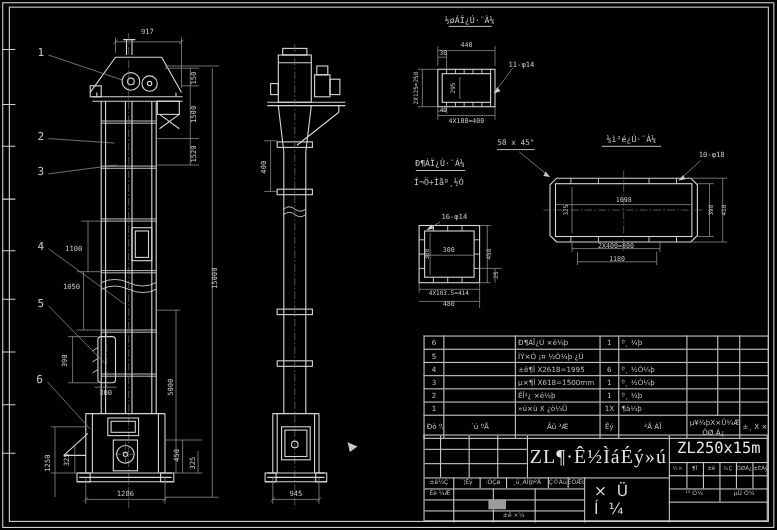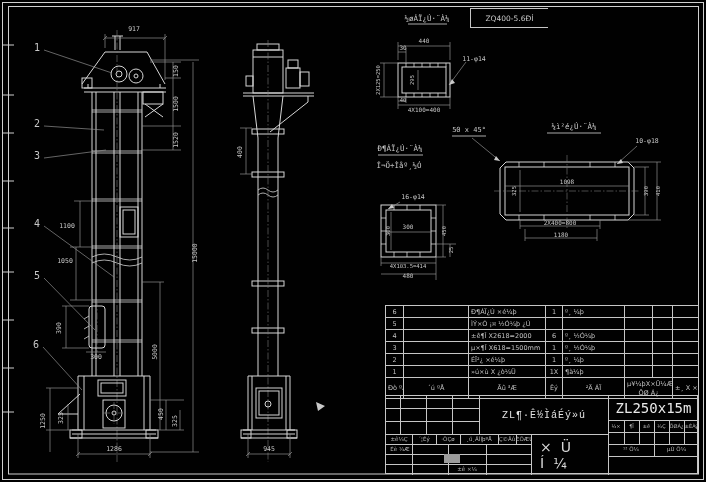--- a/index.html
+++ b/index.html
@@ -23,21 +23,21 @@
   .wsplit{display:flex;flex-direction:column;height:100%;justify-content:center;gap:1px;}
   
   .tb{position:absolute;left:385px;top:395px;width:313px;height:79px;border:1px solid #c6c6c6;box-sizing:border-box;color:#c6c6c6;}
   .vl{position:absolute;width:1px;background:#c6c6c6;}
   .hl{position:absolute;height:1px;background:#c6c6c6;}
   .tbl{position:absolute;font-size:5.5px;line-height:9px;text-align:center;overflow:hidden;white-space:nowrap;color:#bdbdbd;}
   .stamp{position:absolute;background:#9c9c9c;}
   .model{position:absolute;left:222px;top:0;width:91px;height:24px;display:flex;align-items:center;justify-content:center;
     font-family:"DejaVu Sans Mono",monospace;font-size:14px;color:#e8e8e8;}
   .product{position:absolute;left:93px;top:0;width:130px;height:38px;display:flex;align-items:center;justify-content:center;
-    font-family:Liberation Mono, monospace;font-size:10px;letter-spacing:1px;color:#e2e2e2;}
+    font-family:Liberation Serif, serif;font-size:18px;letter-spacing:1px;color:#e2e2e2;}
   .dwgtype{position:absolute;left:145px;top:38px;width:78px;height:41px;display:flex;align-items:center;justify-content:center;
     font-size:14px;letter-spacing:9px;color:#d8d8d8;padding-left:9px;box-sizing:border-box;}
   .topbar{position:absolute;left:470px;top:8px;width:218px;height:20px;display:flex;}
   .topbar>div{border:1px solid #c6c6c6;height:100%;box-sizing:border-box;display:flex;align-items:center;justify-content:center;
     font-size:7.5px;color:#c9c9c9;}
   .topbar>div:first-child{width:140px;border-right:none;}
   .topbar>div:last-child{width:78px;}
 </style>
 </head>
 <body>
@@ -197,21 +197,20 @@
         <text x="37" y="51" fill="#c8c8c8" font-size="10" text-anchor="middle" font-family="&quot;DejaVu Sans Mono&quot;,monospace">1</text>
         <text x="37" y="127" fill="#c8c8c8" font-size="10" text-anchor="middle" font-family="&quot;DejaVu Sans Mono&quot;,monospace">2</text>
         <text x="37" y="159" fill="#c8c8c8" font-size="10" text-anchor="middle" font-family="&quot;DejaVu Sans Mono&quot;,monospace">3</text>
         <text x="37" y="227" fill="#c8c8c8" font-size="10" text-anchor="middle" font-family="&quot;DejaVu Sans Mono&quot;,monospace">4</text>
         <text x="37" y="279" fill="#c8c8c8" font-size="10" text-anchor="middle" font-family="&quot;DejaVu Sans Mono&quot;,monospace">5</text>
         <text x="36" y="348" fill="#c8c8c8" font-size="10" text-anchor="middle" font-family="&quot;DejaVu Sans Mono&quot;,monospace">6</text>
       </g>
 </svg>
 
 <div class="topbar">
-  <div>ZQ400-5.6ÐÍ</div>
 </div>
 
 <table class="parts abs" style="left:385px;top:305px;">
   <colgroup>
     <col style="width:18px">
         <col style="width:65px">
         <col style="width:77px">
         <col style="width:17px">
     <col style="width:62px">
         <col style="width:28px">
@@ -235,21 +234,21 @@
           <td>ÌÝ×Ó ¡¤ ½Ó¼þ ¿Ú</td>
           <td class="ctr"></td>
           <td></td>
           <td class="ctr"></td>
           <td class="ctr"></td>
           <td></td>
         </tr>
         <tr>
           <td class="ctr">4</td>
           <td></td>
-          <td>±ê¶Î X2618=2000</td>
+          <td>±ê¶Î X2618=1995</td>
           <td class="ctr">6</td>
           <td>º¸ ½Ó¼þ</td>
           <td class="ctr"></td>
           <td class="ctr"></td>
           <td></td>
         </tr>
         <tr>
           <td class="ctr">3</td>
           <td></td>
           <td>µ×¶Î X618=1500mm</td>

